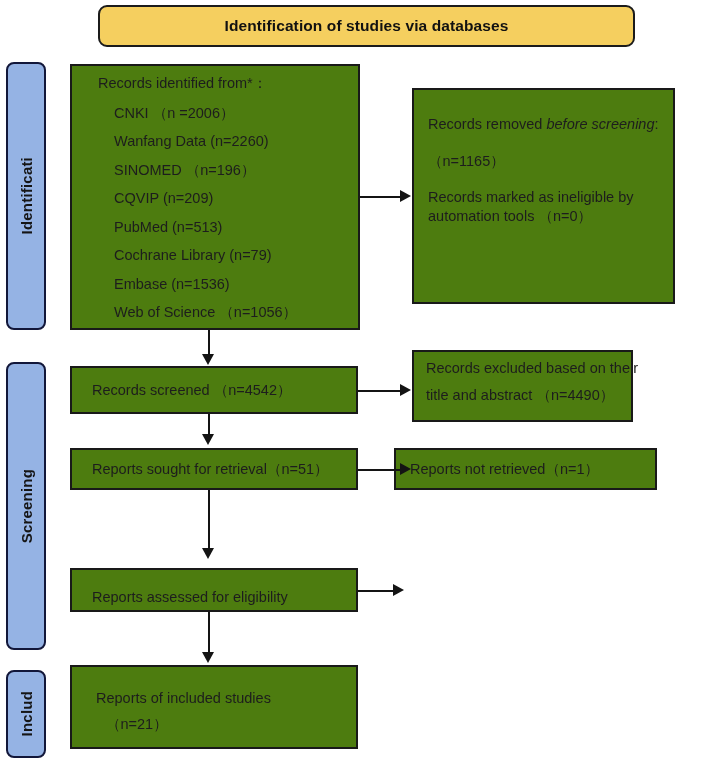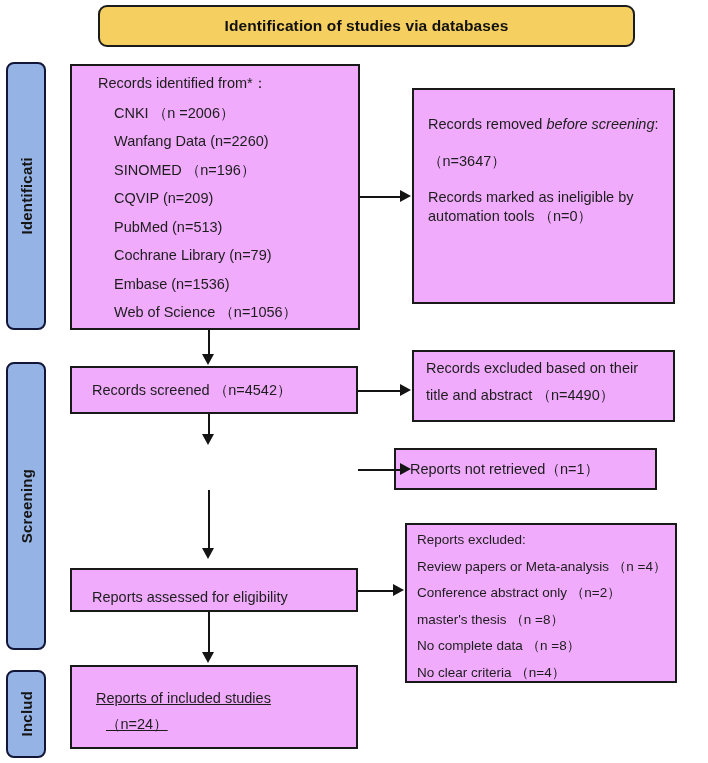--- a/index.html
+++ b/index.html
@@ -64,21 +64,21 @@
     white-space: nowrap;
     letter-spacing: 0.2px;
   }
   #stage-identification { top: 62px;  height: 268px; }
   #stage-screening     { top: 362px; height: 288px; }
   #stage-included      { top: 670px; height: 88px;  }
 
   
   .box {
     position: absolute;
-    background: #f0abfc;
+    background: #4d7c0f;
     border: 2px solid #191919;
     box-sizing: border-box;
     padding: 6px 12px;
     font-size: 14px;
     line-height: 1.0;
     color: #1d1d1d;
   }
   .box .line {
     white-space: nowrap;
     margin: 0;
@@ -107,21 +107,21 @@
   #box-removed em { font-style: italic; }
 
   
   #box-screened {
     left: 70px; top: 366px; width: 288px; height: 48px;
     display: flex; align-items: center;
     padding-left: 20px;
     font-size: 14.5px;
   }
   #box-excluded-title {
-    left: 412px; top: 350px; width: 263px; height: 72px;
+    left: 412px; top: 350px; width: 221px; height: 72px;
     padding: 9px 0 0 12px;
     font-size: 14.5px;
   }
   #box-excluded-title .line { margin-bottom: 12px; }
 
   
   #box-sought {
     left: 70px; top: 448px; width: 288px; height: 42px;
     display: flex; align-items: center;
     padding-left: 20px;
@@ -147,21 +147,21 @@
     font-size: 13.5px;
   }
   #box-reports-excluded .line { margin-bottom: 13px; }
 
   
   #box-included {
     left: 70px; top: 665px; width: 288px; height: 84px;
     padding: 24px 0 0 24px;
     font-size: 14.5px;
   }
-  #box-included .line { margin-bottom: 11px; text-decoration: underline; }
+  #box-included .line { margin-bottom: 11px; }
   #box-included .indent { padding-left: 10px; }
 
   
   .connector { position: absolute; }
   .conn-line-h { height: 0; border-top: 2.5px solid #141414; }
   .conn-line-v { width: 0; border-left: 2.5px solid #141414; }
   .arrow-right {
     width: 0; height: 0;
     border-top: 6px solid transparent;
     border-bottom: 6px solid transparent;
@@ -201,56 +201,51 @@
     <div class="line db-line">CQVIP (n=209)</div>
     <div class="line db-line">PubMed (n=513)</div>
     <div class="line db-line">Cochrane Library (n=79)</div>
     <div class="line db-line">Embase (n=1536)</div>
     <div class="line db-line">Web of Science （n=1056）</div>
   </div>
 
   <div class="box" id="box-removed">
     <div class="line"><span>Records removed </span><em>before screening</em><span>:</span></div>
     <div class="gap"></div>
-    <div class="line">（n=3647）</div>
+    <div class="line">（n=1165）</div>
     <div class="gap"></div>
     <div class="line">Records marked as ineligible by</div>
     <div class="line">automation tools （n=0）</div>
   </div>
 
   <div class="box" id="box-screened">
     <span class="line">Records screened （n=4542）</span>
   </div>
 
   <div class="box" id="box-excluded-title">
     <div class="line">Records excluded based on their</div>
     <div class="line">title and abstract （n=4490）</div>
   </div>
 
+  <div class="box" id="box-sought">
+    <span class="line">Reports sought for retrieval（n=51）</span>
+  </div>
 
   <div class="box" id="box-notretrieved">
     <span class="line">Reports not retrieved（n=1）</span>
   </div>
 
   <div class="box" id="box-assessed">
     <span class="line">Reports assessed for eligibility</span>
   </div>
 
-  <div class="box" id="box-reports-excluded">
-    <div class="line">Reports excluded:</div>
-    <div class="line">Review papers or Meta-analysis （n =4）</div>
-    <div class="line">Conference abstract only （n=2）</div>
-    <div class="line">master's thesis （n =8）</div>
-    <div class="line">No complete data （n =8）</div>
-    <div class="line">No clear criteria （n=4）</div>
-  </div>
 
   <div class="box" id="box-included">
     <div class="line">Reports of included studies</div>
-    <div class="line indent">（n=24）</div>
+    <div class="line indent">（n=21）</div>
   </div>
 
   <div class="connector conn-line-h" style="left:360px; top:196px; width:40px;"></div>
   <div class="connector arrow-right" style="left:400px; top:190px;"></div>
 
   <div class="connector conn-line-v" style="left:208px; top:330px; height:24px;"></div>
   <div class="connector arrow-down" style="left:202px; top:354px;"></div>
 
   <div class="connector conn-line-h" style="left:358px; top:390px; width:42px;"></div>
   <div class="connector arrow-right" style="left:400px; top:384px;"></div>

